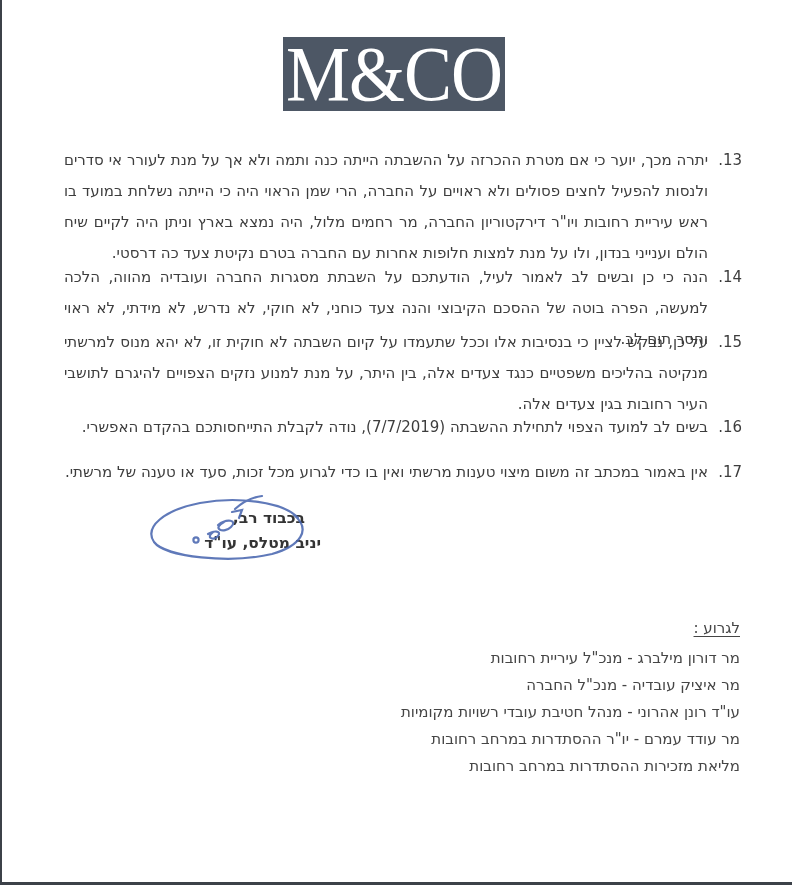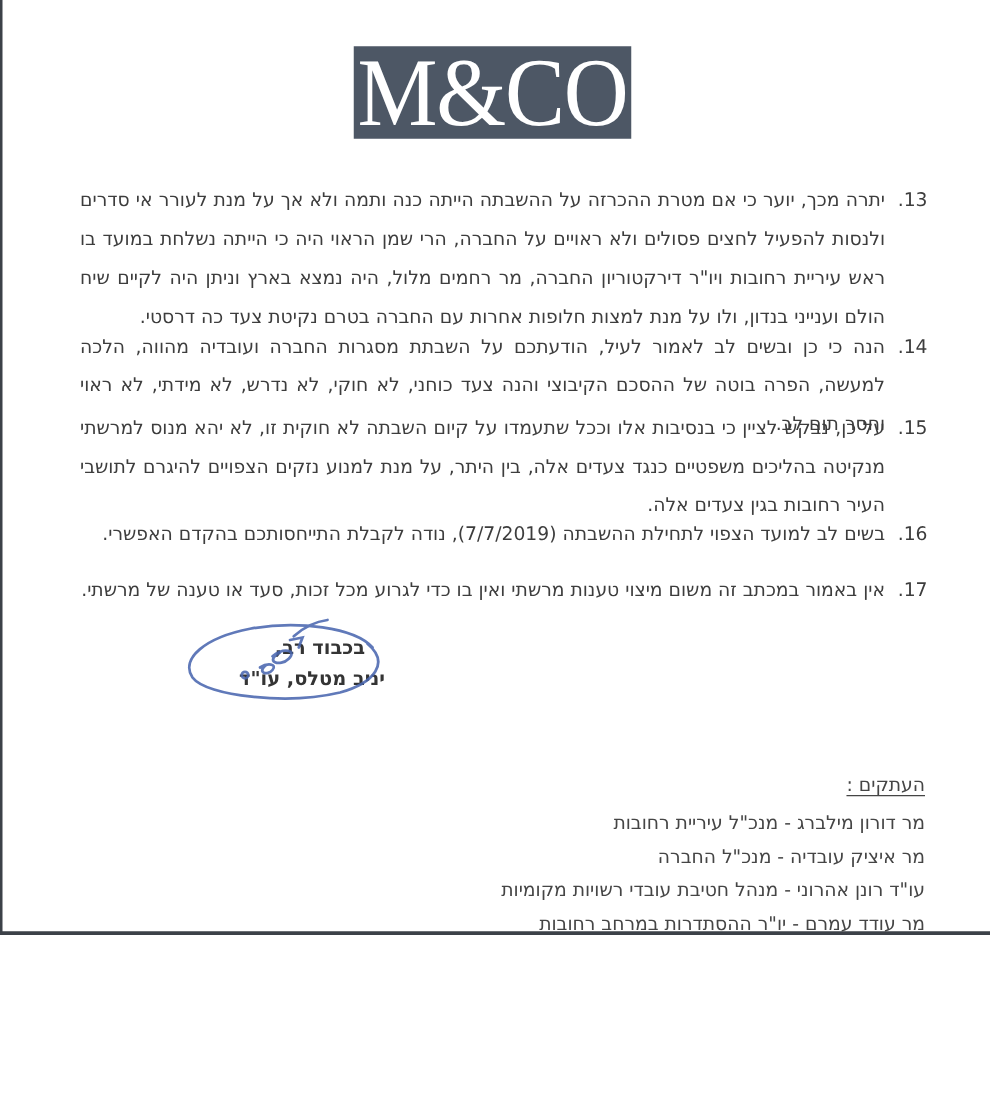--- a/index.html
+++ b/index.html
@@ -1,18 +1,18 @@
 <!DOCTYPE html>
 <html lang="he"><head>
 <meta charset="utf-8">
 <style>
   html,body{margin:0;padding:0;background:#ffffff;}
   .page{
     position:relative;
-    width:792px;height:748px;
+    width:792px;height:885px;
     background:#ffffff;
     overflow:hidden;
     font-family:"DejaVu Sans","Liberation Sans",sans-serif;
     color:#3a3a3a;
   }
   
   .edge-left{position:absolute;left:0;top:0;width:2px;height:885px;background:#3c4148;}
   .edge-bottom{position:absolute;left:0;bottom:0;width:792px;height:3px;background:#3c4148;}
 
   
@@ -36,21 +36,21 @@
     direction:rtl;
     text-align:justify;
     font-size:15px;line-height:31px;
     color:#3d3d3d;
     padding-right:34px;box-sizing:border-box;
   }
   .pnum{position:absolute;right:0;top:0;white-space:nowrap;}
 
   
   .sig{
-    position:absolute;left:118px;top:506px;width:196px;
+    position:absolute;left:131px;top:506px;width:196px;
     direction:rtl;text-align:right;
     font-weight:bold;font-size:15.5px;line-height:25px;color:#343434;
   }
   .sig .l1{padding-right:22px;}
   .sig .l2{padding-right:6px;}
   .pen{position:absolute;left:138px;top:494px;pointer-events:none;}
 
   
   .copies{
     position:absolute;right:52px;top:615px;width:420px;
@@ -104,21 +104,21 @@
       <path d="M 160 24 C 146 8, 100 2, 62 9 C 26 16, 6 33, 16 48 C 27 63, 92 70, 134 60 C 162 52, 174 36, 156 21"></path>
       <path d="M 97 15 C 106 7, 116 3, 124 2"></path>
       <path d="M 94 18 l 10 -2 l -3 8"></path>
       <path d="M 80 31 c 9 -7 20 -5 13 2 c -7 7 -20 2 -7 -5"></path>
       <path d="M 70 40 c 6 -4 14 -3 10 2 c -4 5 -13 2 -5 -4"></path>
       <circle cx="58" cy="46" r="2.6"></circle>
     </g>
   </svg>
 
   <div class="copies">
-    <div class="head">העתקים :</div>
+    <div class="head">לגרוע :</div>
     <div>מר דורון מילברג - מנכ"ל עיריית רחובות</div>
     <div>מר איציק עובדיה - מנכ"ל החברה</div>
     <div>עו"ד רונן אהרוני - מנהל חטיבת עובדי רשויות מקומיות</div>
     <div>מר עודד עמרם - יו"ר ההסתדרות במרחב רחובות</div>
     <div>מליאת מזכירות ההסתדרות במרחב רחובות</div>
   </div>
 
 </div>
 
 </body></html>

